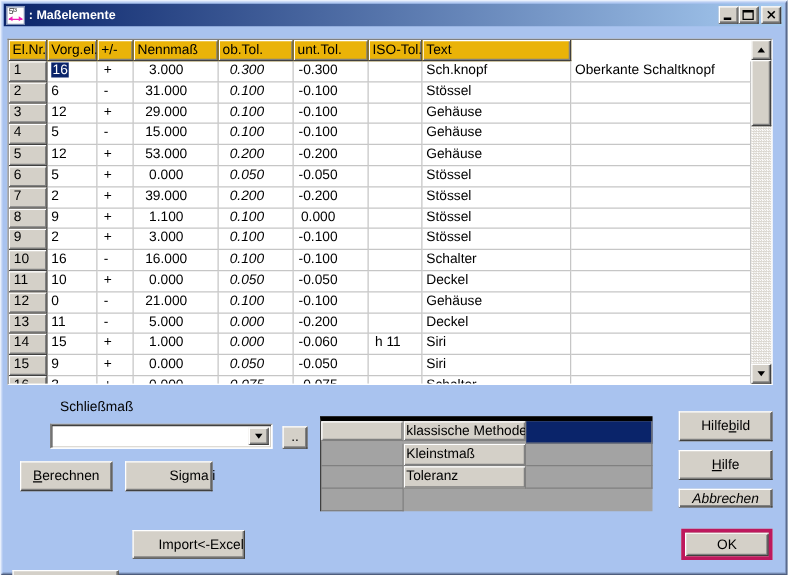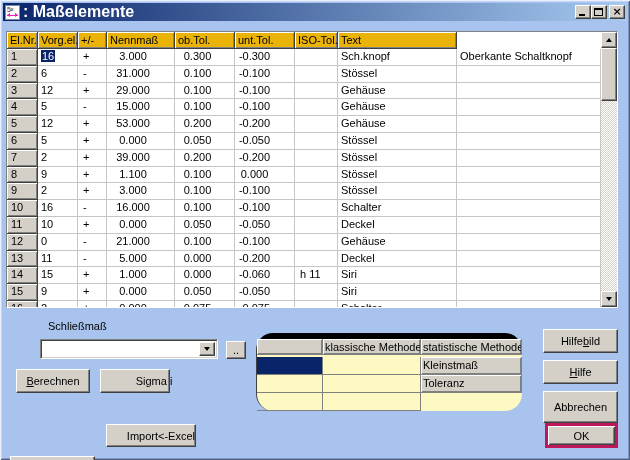--- a/index.html
+++ b/index.html
@@ -9,21 +9,21 @@
     background:#a9c3ef;
     font-family:"Liberation Sans",sans-serif;font-size:11px;color:#000;
     box-shadow:inset 1px 1px 0 #e9f0fc, inset -1px -1px 0 #4e5d7d, inset 2px 2px 0 #c3d6f6, inset -2px -2px 0 #8298c0;
     overflow:hidden;
   }
   .titlebar{
     position:absolute;left:3px;top:3px;right:3px;height:18px;
     background:linear-gradient(to right,#0a246a,#a6caf0);
     display:flex;align-items:center;padding:0 2px;
   }
-  .title-text{color:#fff;font-weight:bold;font-size:16px;margin-left:3px;white-space:nowrap;}
+  .title-text{color:#fff;font-weight:bold;font-size:10px;margin-left:3px;white-space:nowrap;}
   .dim-icon{width:15px;height:15px;background:#fff;border:1px solid #7a8ab0;position:relative;flex:0 0 auto;}
   .dim-icon .num{position:absolute;top:0;left:1px;font-size:7px;line-height:8px;color:#333;letter-spacing:-1px;}
   .dim-icon .dline{position:absolute;bottom:3px;left:1px;right:1px;height:1px;background:#f020b8;}
   .dim-icon .dline::before,.dim-icon .dline::after{content:"";position:absolute;top:-2px;width:0;height:0;border-top:2px solid transparent;border-bottom:2px solid transparent;}
   .dim-icon .dline::before{left:0;border-right:3px solid #f020b8;}
   .dim-icon .dline::after{right:0;border-left:3px solid #f020b8;}
   .win-controls{margin-left:auto;display:flex;align-items:center;}
   .win-btn{
     width:16px;height:14px;background:#d4d0c8;position:relative;
     border:1px solid;border-color:#fff #404040 #404040 #fff;
@@ -50,21 +50,21 @@
   .grid-rows{height:258px;overflow:hidden;}
   .grid-row{display:grid;grid-template-columns:var(--cols);height:16.8px;}
   .cell{border-right:1px solid #c6c6c6;border-bottom:1px solid #c6c6c6;line-height:15.8px;white-space:nowrap;overflow:hidden;padding:0 0 0 3px;}
   .c-rowhead{
     background:#d4d0c8;border-right:1px solid #404040;border-bottom:1px solid #404040;
     box-shadow:inset 1px 1px 0 #fff, inset -1px -1px 0 #808080;padding-left:4px;
   }
   .c-pm{padding-left:5px;}
   .c-num{text-align:center;padding:0;}
   .c-nenn{padding-right:15px;}
-  .c-ob{padding-right:14px;}
+  .c-ob{padding-right:14px;font-style:italic;}
   .c-unt{padding-right:20px;}
   .c-iso{padding-left:5px;}
   .sel{background:#0a246a;color:#fff;padding:0 1px;}
 
   
   .vscroll{width:16px;height:100%;position:relative;
     background-image:conic-gradient(#fff 25%, #d4d0c8 0 50%, #fff 0 75%, #d4d0c8 0);
     background-size:2px 2px;}
   .sb-btn{position:absolute;left:0;width:16px;height:16px;background:#d4d0c8;
     border:1px solid;border-color:#fff #404040 #404040 #fff;box-shadow:inset -1px -1px 0 #808080;
@@ -91,32 +91,32 @@
     border:1px solid;border-color:#fff #404040 #404040 #fff;
     box-shadow:inset -1px -1px 0 #808080;
     font-family:"Liberation Sans",sans-serif;font-size:11px;color:#000;
     display:flex;align-items:center;justify-content:center;white-space:nowrap;padding:0;
   }
   .btn u{text-decoration:underline;}
   .btn-berechnen{left:16px;top:369px;width:74px;height:24px;}
   .btn-sigma{left:100px;top:369px;width:70px;height:24px;padding-left:38px;}
   .btn-hilfebild{left:543px;top:329px;width:75px;height:24px;}
   .btn-hilfe{left:543px;top:360px;width:75px;height:24px;}
-  .btn-abbrechen{left:543px;top:391px;width:75px;height:32px;}
+  .btn-abbrechen{left:543px;top:391px;width:75px;height:15px;font-style:italic;}
   .btn-ok{left:545px;top:423px;width:73px;height:25px;
     border:3px solid #be185d;
     box-shadow:inset 1px 1px 0 #fff, inset -1px -1px 0 #404040, inset 2px 2px 0 #d4d0c8, inset -2px -2px 0 #808080;}
   .btn-export{left:10px;top:424px;width:85px;height:23px;margin-top:32px;}
   .btn-import{left:106px;top:424px;width:90px;height:23px;justify-content:flex-end;}
   .btn-freimass{left:247px;top:424px;width:147px;height:23px;}
   .btn-schraege{left:418px;top:424px;width:59px;height:23px;}
 
   
-  .results{position:absolute;left:256px;top:333px;border-top:6px solid #000000;border-left:1px solid #404040;
-    display:grid;grid-template-columns:66px 98px 101px;grid-auto-rows:18px;background:#fef9c3;border-radius:17px;}
+  .results{position:absolute;left:256px;top:333px;border-top:4px solid #000000;border-left:1px solid #404040;
+    display:grid;grid-template-columns:66px 98px 101px;grid-auto-rows:18px;background:#a3a3a3;}
   .results .rh{height:16px;}
   .rcell{border-right:1px solid #808080;border-bottom:1px solid #808080;line-height:16px;padding-left:2px;white-space:nowrap;overflow:hidden;}
   .rgray{background:#d4d0c8;box-shadow:inset 1px 1px 0 #fff, inset -1px -1px 0 #808080;}
   .rsel{background:#0a246a;}
 </style>
 </head>
 <body>
 
 <div class="window">
 
@@ -356,21 +356,20 @@
       <u>B</u>
       <span>erechnen</span>
     </button>
   <button class="btn btn-sigma">
       <span>Sigma i</span>
     </button>
 
   <div class="results">
     <div class="rcell rgray rh"></div>
     <div class="rcell rgray rh">klassische Methode</div>
-    <div class="rcell rgray rh">statistische Methode</div>
 
     <div class="rcell rsel"></div>
     <div class="rcell"></div>
 
     <div class="rcell rgray">Kleinstmaß</div>
     <div class="rcell"></div>
     <div class="rcell"></div>
 
     <div class="rcell rgray">Toleranz</div>
     <div class="rcell"></div>

